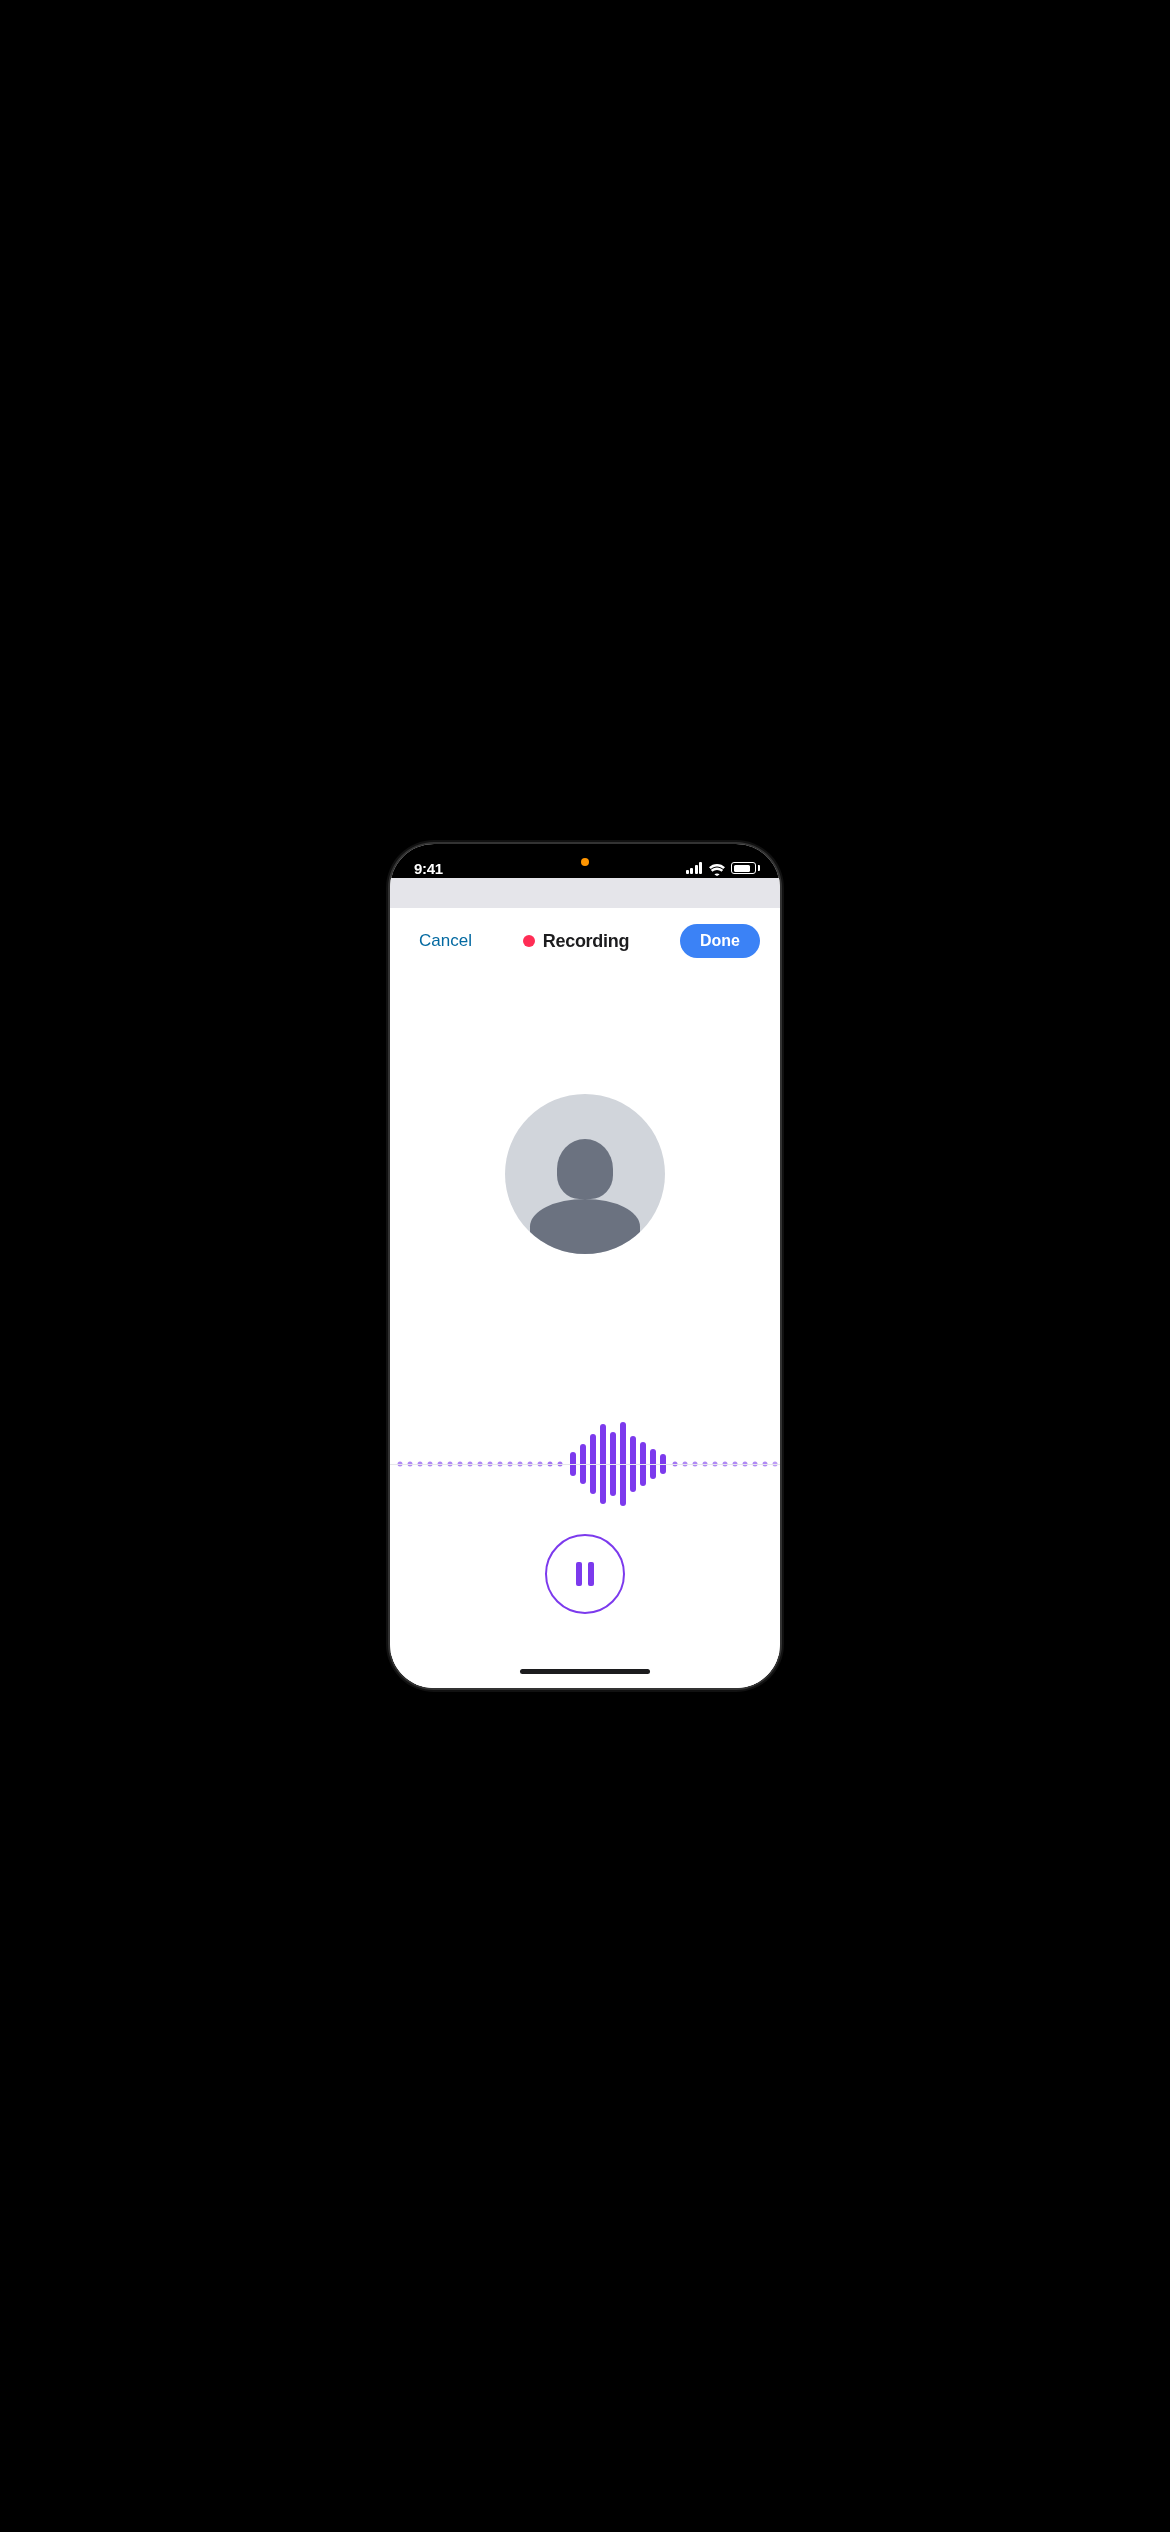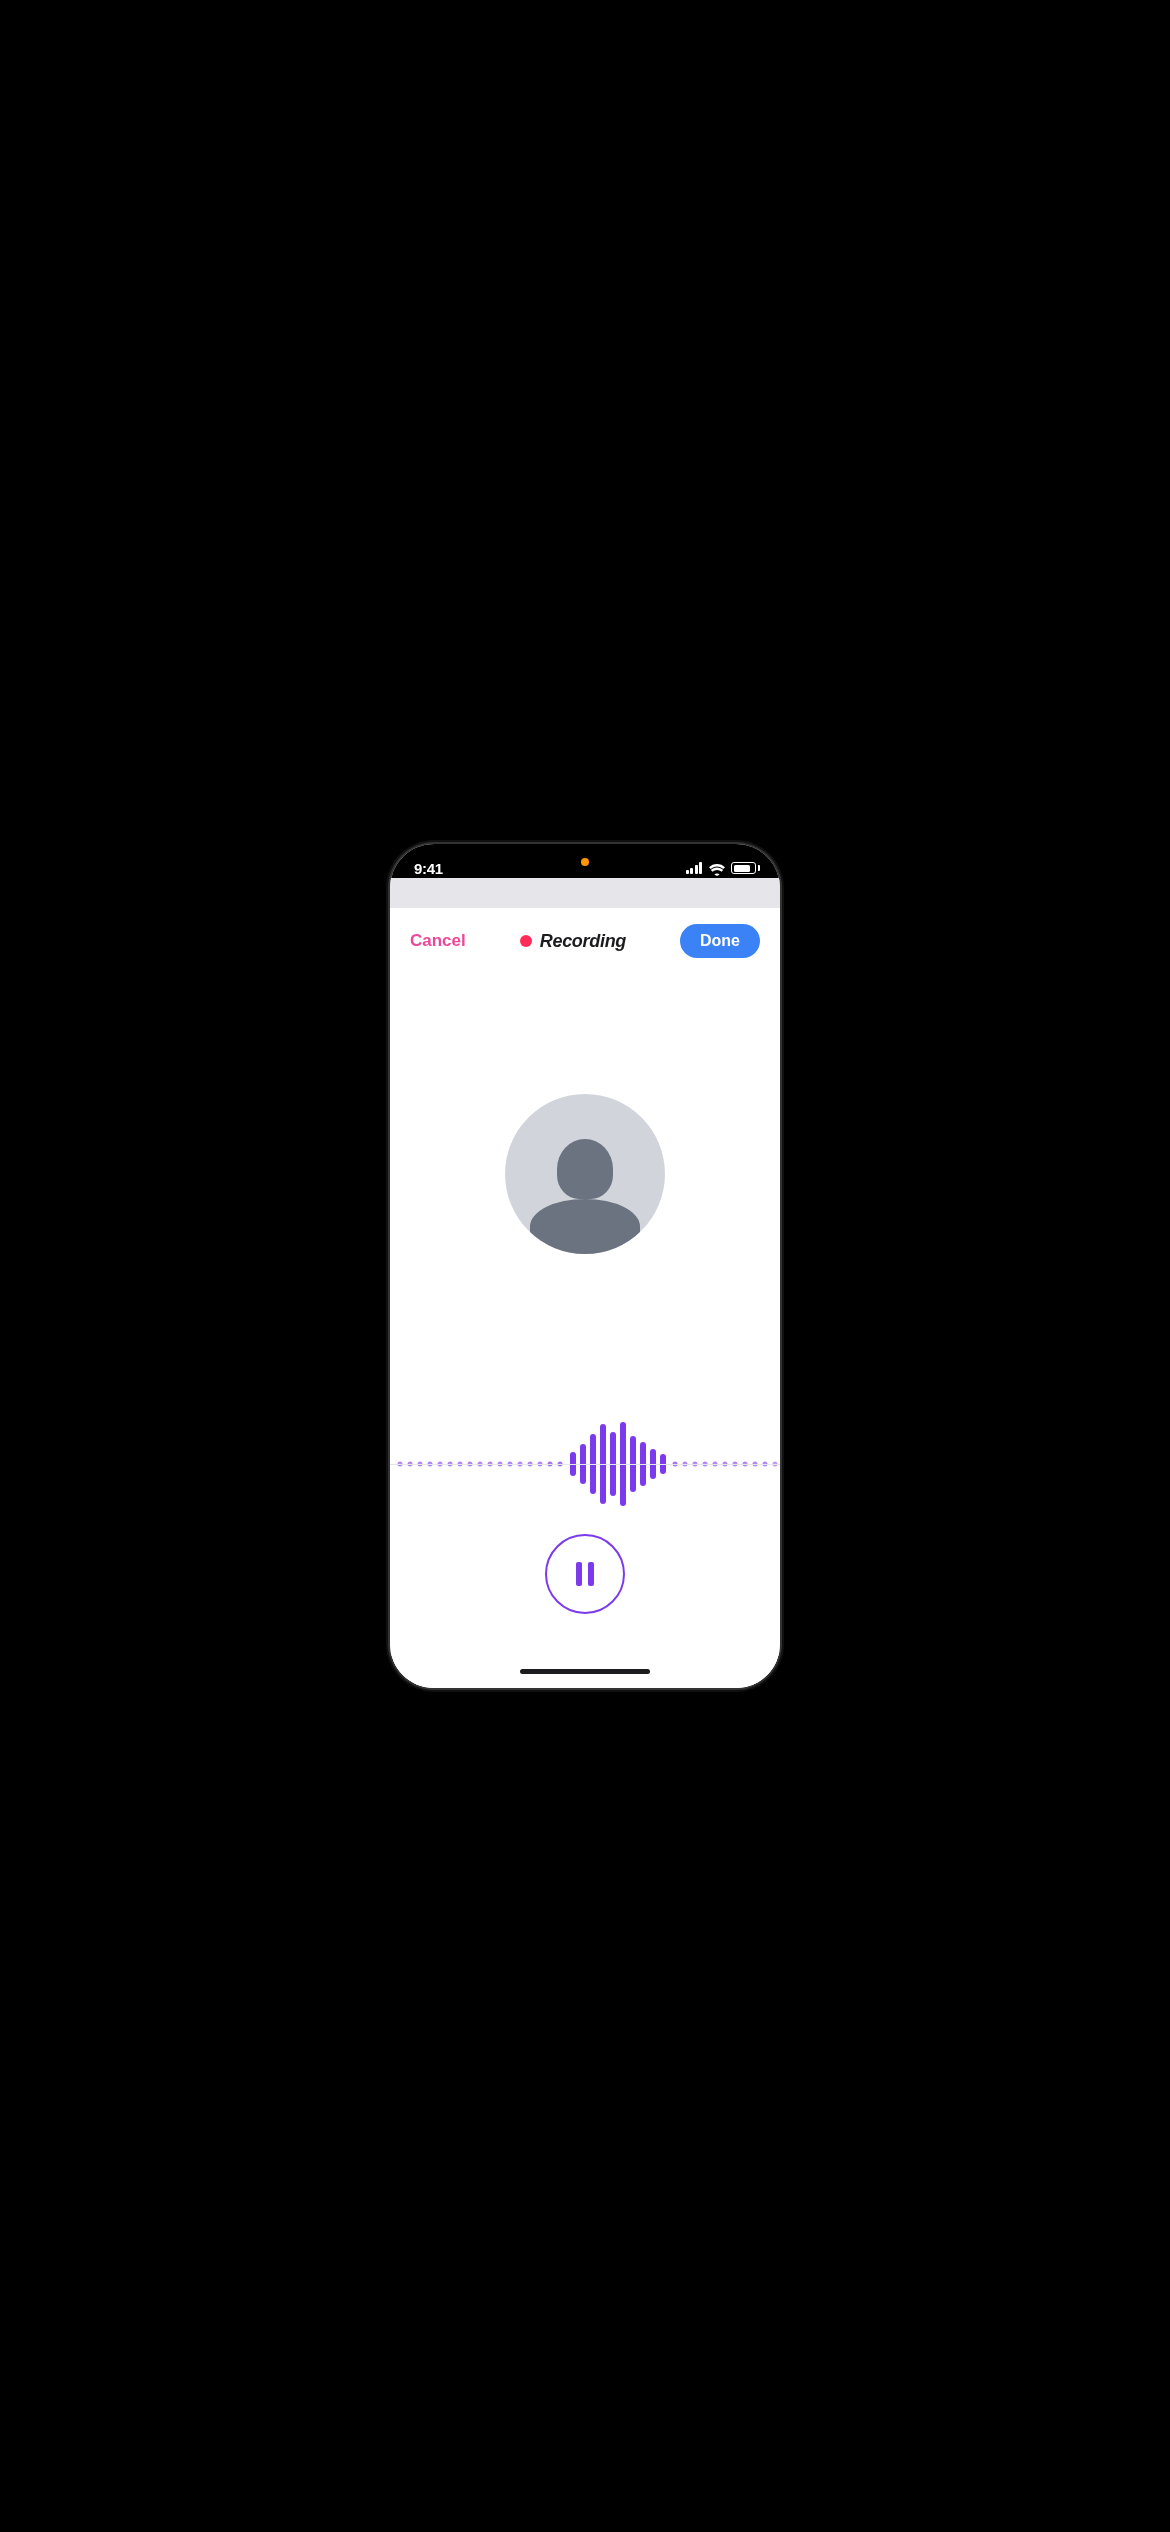--- a/index.html
+++ b/index.html
@@ -141,34 +141,34 @@
     
     .nav-bar {
       display: flex;
       align-items: center;
       justify-content: space-between;
       padding: 16px 20px;
       flex-shrink: 0;
     }
 
     .cancel-btn {
-      color: #ec4899;
+      color: #0369a1;
       font-size: 17px;
-      font-weight: 700;
+      font-weight: 400;
       background: none;
       border: none;
       cursor: pointer;
       padding: 4px 0;
+      margin-left: 9px;
     }
 
     .recording-title {
       display: flex;
       align-items: center;
       gap: 8px;
-      font-style: italic;
     }
 
     .recording-dot {
       width: 12px;
       height: 12px;
       background: #FF2D55;
       border-radius: 50%;
       flex-shrink: 0;
     }
 

